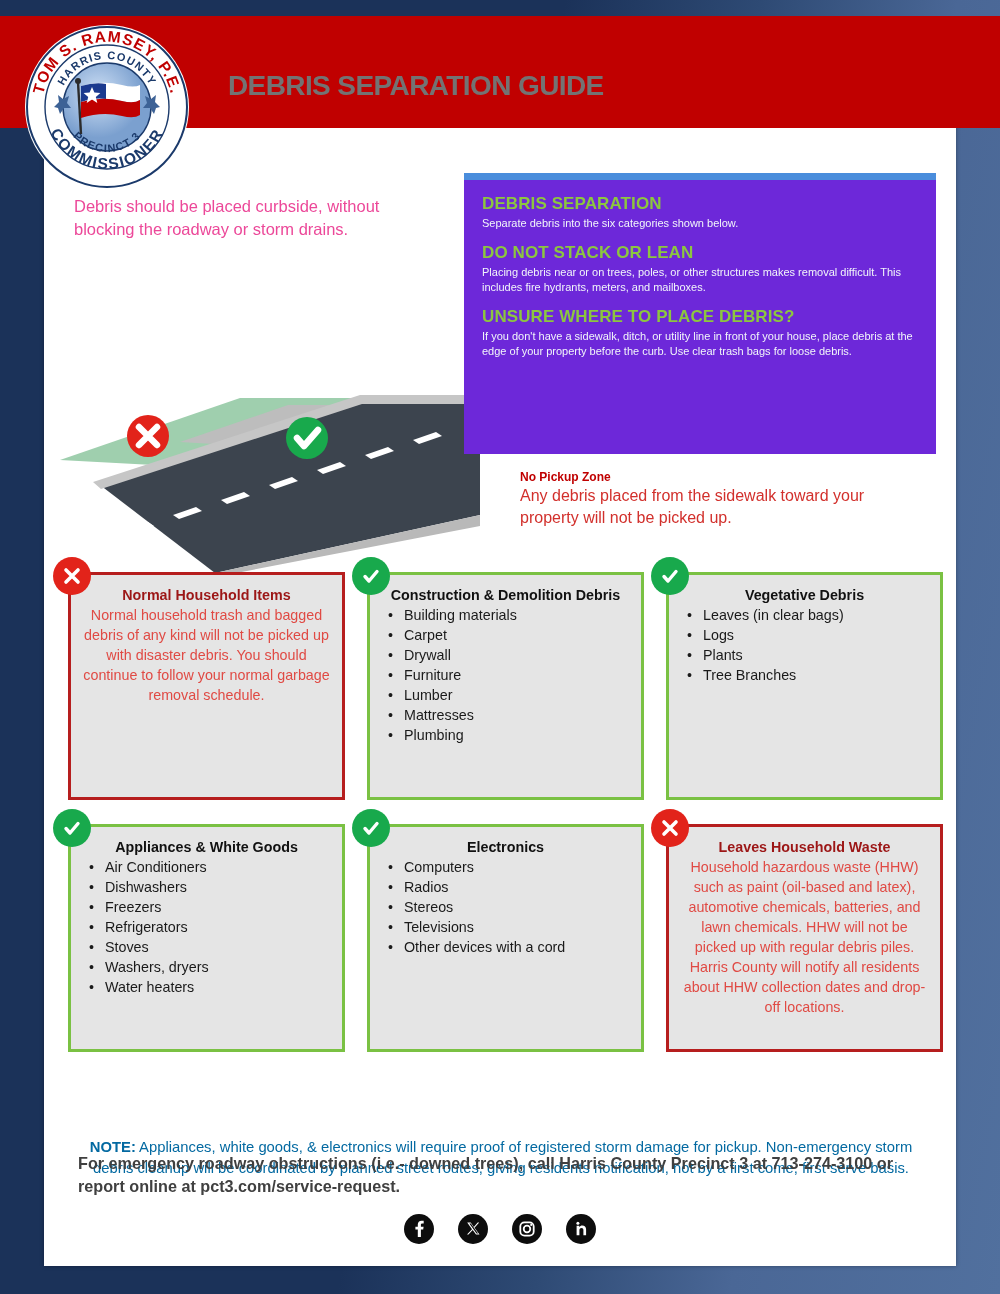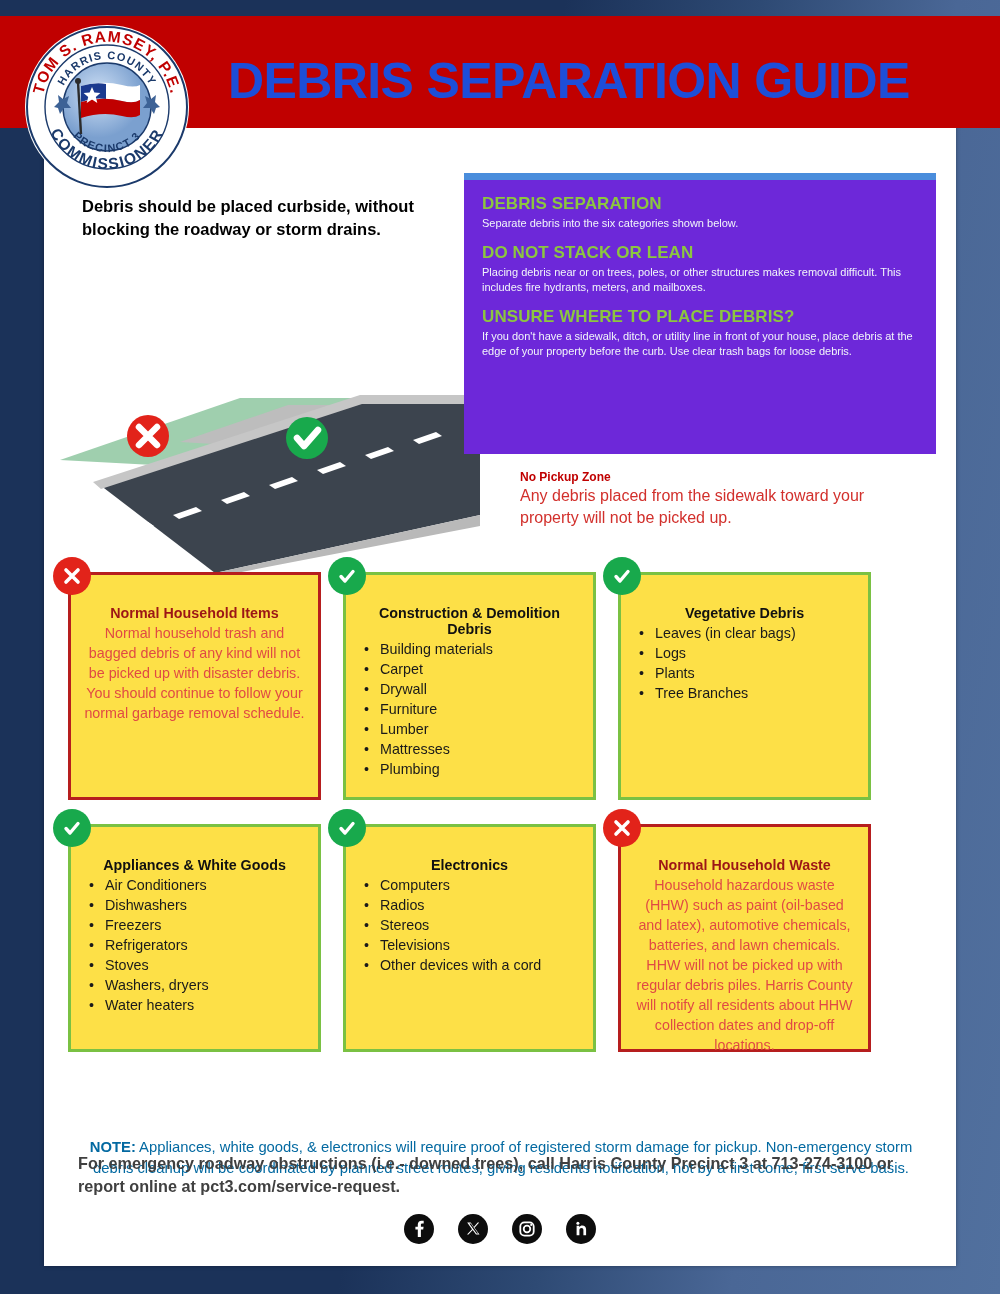--- a/index.html
+++ b/index.html
@@ -24,42 +24,41 @@
 
   
   .header-bar {
     position: absolute;
     left: 0; top: 16px;
     width: 1000px; height: 112px;
     background: #c00000;
   }
   .header-title {
     position: absolute;
-    left: 228px; top: 56px;
+    left: 228px; top: 72px;
     width: 700px;
-    font-size: 50px;
+    font-size: 28px;
     font-weight: bold;
     letter-spacing: -0.6px;
-    color: #1d4ed8;
+    color: #737373;
     line-height: 1;
   }
 
   
   .seal { position: absolute; left: 22px; top: 22px; width: 170px; height: 170px; }
 
   
   .intro {
     position: absolute;
     left: 74px; top: 195px;
     width: 340px;
     font-size: 16.5px;
-    font-weight: bold;
+    font-weight: normal;
     line-height: 1.42;
-    color: #000000;
-    margin-left: 8px;
+    color: #ec4899;
   }
 
   
   .road-wrap { position: absolute; left: 60px; top: 330px; width: 420px; height: 245px; }
 
   
   .info-box {
     position: absolute;
     left: 464px; top: 173px;
     width: 472px; height: 281px;
@@ -91,25 +90,25 @@
   .grid {
     position: absolute;
     left: 68px; top: 572px;
     width: 875px;
   }
   .grid-row { display: flex; gap: 22px; }
   .grid-row.r2 { margin-top: 24px; }
 
   .card {
     position: relative;
-    width: 253px;
+    width: 277px;
     height: 228px;
     border: 3.5px solid #7ac143;
-    background: #fde047;
-    padding: 30px 10px 8px 10px;
+    background: #e5e5e5;
+    padding: 12px 10px 8px 10px;
   }
   .card.bad { border-color: #b61e1e; }
 
   .badge {
     position: absolute;
     left: -18px; top: -18px;
     width: 38px; height: 38px;
     border-radius: 50%;
     background: #18a94c;
     display: flex; align-items: center; justify-content: center;
@@ -373,21 +372,21 @@
         <li>Other devices with a cord</li>
       </ul>
     </div>
 
     <div class="card bad">
       <div class="badge x">
         <svg width="20" height="20" viewBox="0 0 20 20">
             <path d="M4,4 L16,16 M16,4 L4,16" stroke="#fff" stroke-width="3.6" stroke-linecap="round"></path>
           </svg>
       </div>
-      <div class="card-title">Normal Household Waste</div>
+      <div class="card-title">Leaves Household Waste</div>
       <div class="card-body">Household hazardous waste (HHW) such as paint (oil-based and latex), automotive chemicals, batteries, and lawn chemicals. HHW will not be picked up with regular debris piles. Harris County will notify all residents about HHW collection dates and drop-off locations.</div>
     </div>
 
   </div>
 </div>
 
 <div class="note">
   <b>NOTE:</b><span> Appliances, white goods, &amp; electronics will require proof of registered storm damage for pickup. Non-emergency storm debris cleanup will be coordinated by planned street routes, giving residents notification, not by a first come, first serve basis.</span>
 </div>
 

